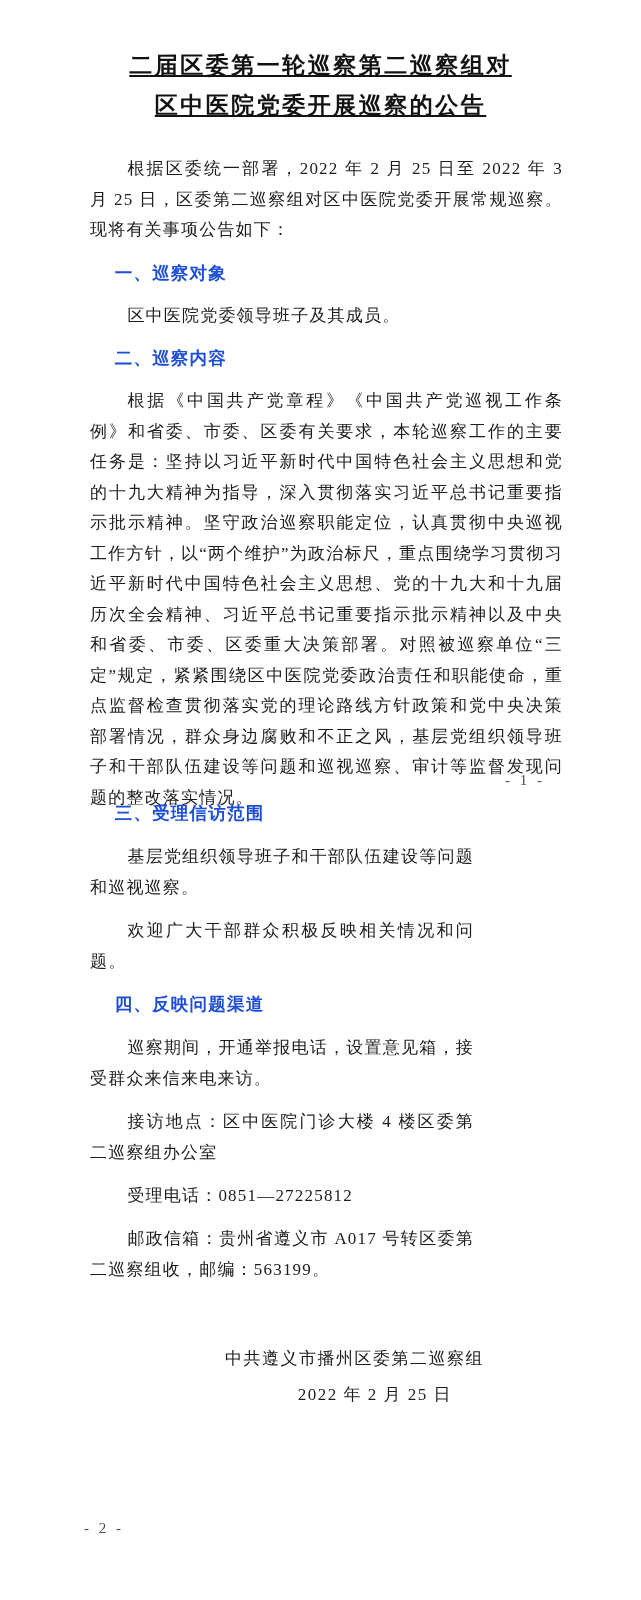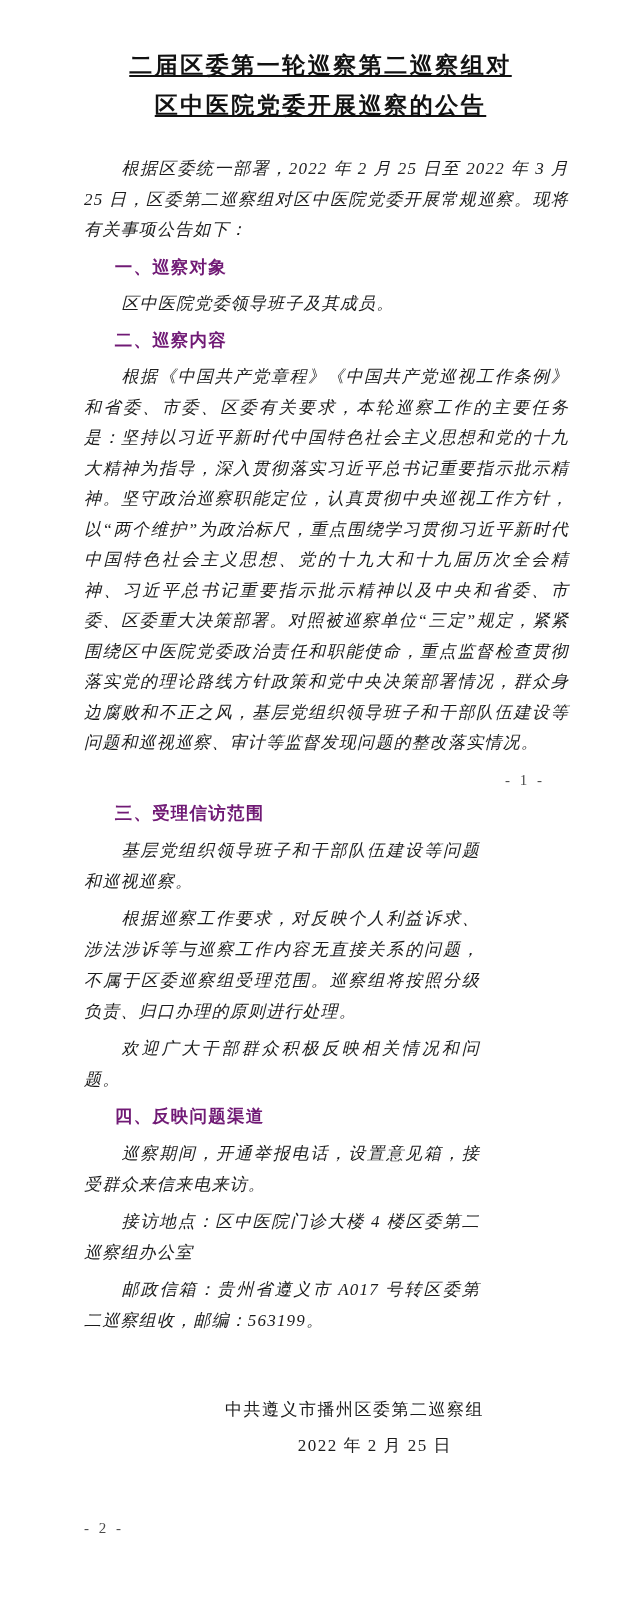--- a/index.html
+++ b/index.html
@@ -31,32 +31,31 @@
     font-size: 17px;
     line-height: 30.5px;
     letter-spacing: 1.2px;
     text-align: justify;
   }
   .page2 .body-block {
     margin-top: 0;
     line-height: 31px;
   }
   p.para {
-    margin: 6px;
+    margin: 12px;
     text-indent: 2.2em;
-    font-style: italic;
   }
   h2.sec-heading {
     margin: 2px 0;
     text-indent: 2.1em;
     font-size: 17.5px;
     font-weight: bold;
     line-height: 31px;
     letter-spacing: 1.2px;
-    color: #701a75;
+    color: #1d4ed8;
     font-family: Liberation Serif, serif;
   }
   .page2-abs {
     position: absolute;
     left: 0;
     top: 796px;
     width: 552px;
   }
   .page-num {
     position: absolute;
@@ -109,26 +108,26 @@
       <p class="para">根据《中国共产党章程》《中国共产党巡视工作条例》和省委、市委、区委有关要求，本轮巡察工作的主要任务是：坚持以习近平新时代中国特色社会主义思想和党的十九大精神为指导，深入贯彻落实习近平总书记重要指示批示精神。坚守政治巡察职能定位，认真贯彻中央巡视工作方针，以“两个维护”为政治标尺，重点围绕学习贯彻习近平新时代中国特色社会主义思想、党的十九大和十九届历次全会精神、习近平总书记重要指示批示精神以及中央和省委、市委、区委重大决策部署。对照被巡察单位“三定”规定，紧紧围绕区中医院党委政治责任和职能使命，重点监督检查贯彻落实党的理论路线方针政策和党中央决策部署情况，群众身边腐败和不正之风，基层党组织领导班子和干部队伍建设等问题和巡视巡察、审计等监督发现问题的整改落实情况。</p>
     </div>
   </div>
 
   <div class="page-num page-num-1">- 1 -</div>
 
   <div class="page2-abs page2">
     <div class="body-block">
       <h2 class="sec-heading">三、受理信访范围</h2>
       <p class="para">基层党组织领导班子和干部队伍建设等问题和巡视巡察。</p>
-      <p class="para">根据巡察工作要求，对反映个人利益诉求、涉法涉诉等与巡察工作内容无直接关系的问题，不属于区委巡察组受理范围。巡察组将按照分级负责、归口办理的原则进行处理。</p>
       <p class="para">欢迎广大干部群众积极反映相关情况和问题。</p>
 
       <h2 class="sec-heading">四、反映问题渠道</h2>
       <p class="para">巡察期间，开通举报电话，设置意见箱，接受群众来信来电来访。</p>
       <p class="para">接访地点：区中医院门诊大楼 4 楼区委第二巡察组办公室</p>
+      <p class="para">受理电话：0851—27225812</p>
       <p class="para">邮政信箱：贵州省遵义市 A017 号转区委第二巡察组收，邮编：563199。</p>
     </div>
 
     <div class="signature-block">
       <div class="signature-line">中共遵义市播州区委第二巡察组</div>
       <div class="date-line">2022 年 2 月 25 日</div>
     </div>
   </div>
 
   <div class="page-num page-num-2">- 2 -</div>

